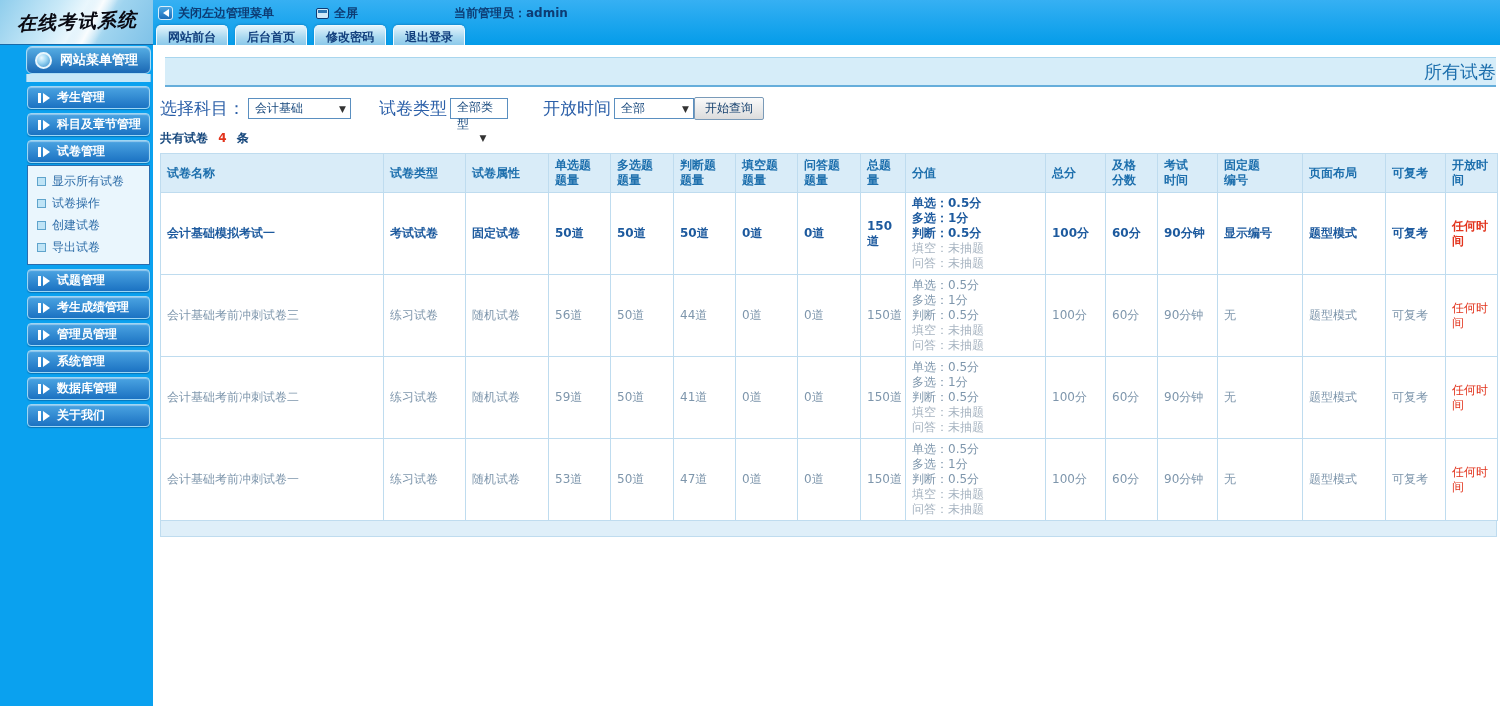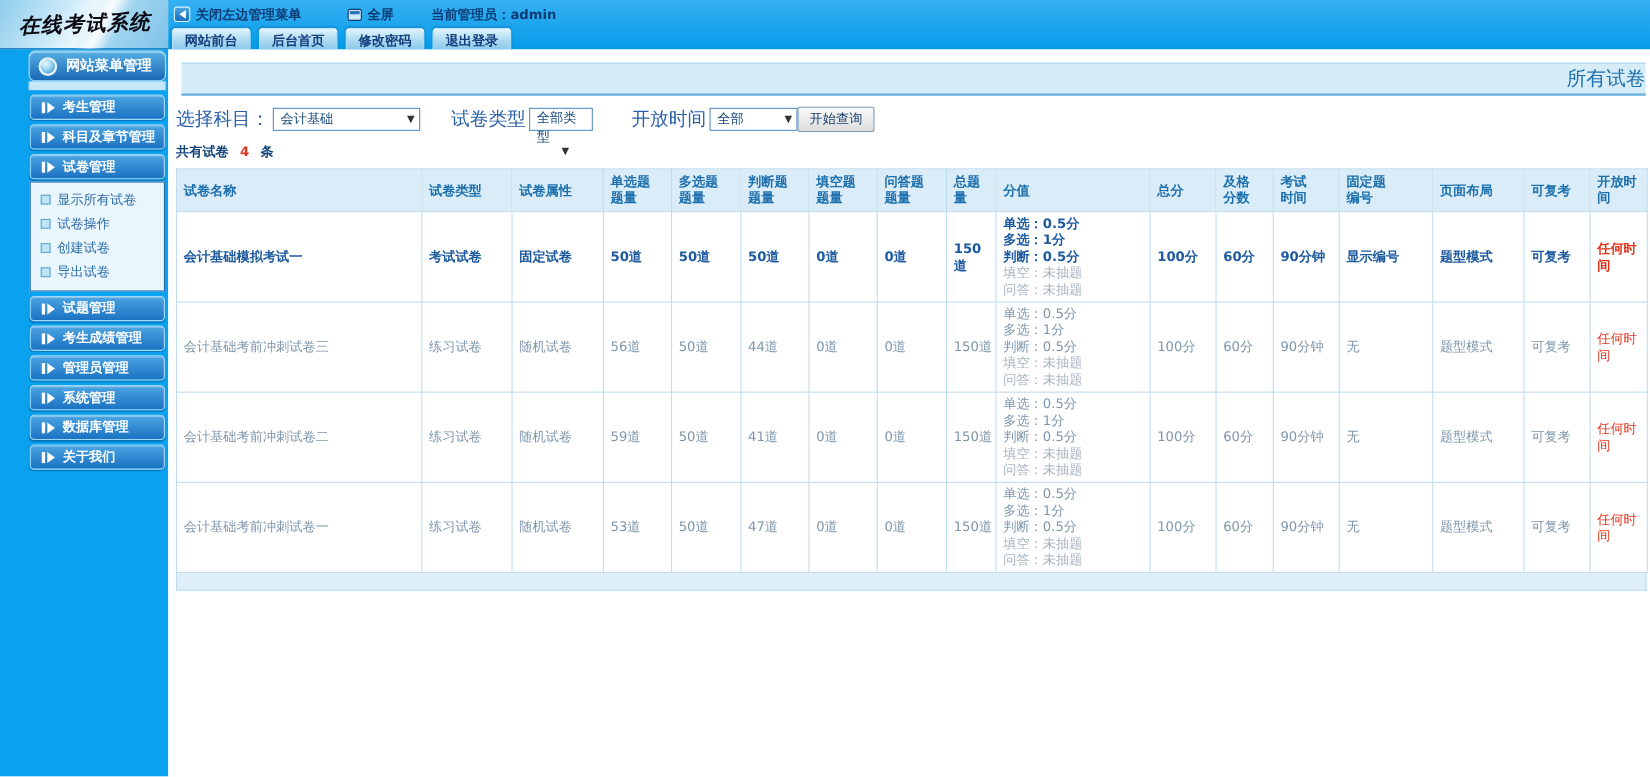--- a/index.html
+++ b/index.html
@@ -20,21 +20,21 @@
     font-style:italic; font-weight:bold; font-size:19px; color:#0a0a12; letter-spacing:1px; transform:rotate(-2deg); }
 
   .topbar-row { position:absolute; left:158px; top:4px; height:18px; display:flex; align-items:center; color:#0d3c74; }
   .tb-item { display:flex; align-items:center; cursor:pointer; }
   .icon-back { width:15px; height:14px; margin-right:5px; background:linear-gradient(#4aa6e4,#1d6db8);
     border:1px solid #d8eefb; border-radius:3px; display:flex; align-items:center; justify-content:center; }
   .icon-back i { width:0; height:0; border-top:4px solid transparent; border-bottom:4px solid transparent; border-right:6px solid #fff; }
   .icon-screen { width:13px; height:11px; border:1px solid #0d3c74; border-radius:2px; background:#cfe9f8; margin-right:5px; position:relative; }
   .icon-screen::before { content:""; position:absolute; left:1px; top:1px; right:1px; height:3px; background:#2c77b4; }
   .tb-label { font-weight:bold; font-size:12px; color:#0d3c74; }
-  .tb-admin { font-weight:bold; font-size:12px; color:#0d3c74; margin-left:34px; }
+  .tb-admin { font-weight:bold; font-size:12px; color:#0d3c74; margin-left:96px; }
   .tb-gap1 { width:42px; }
 
   .tabs-row { position:absolute; left:156px; top:25px; display:flex; }
   .tab { height:20px; margin-right:7px; padding:3px 11px 0 11px; font-size:12px; font-weight:bold; color:#123f7d;
     background:linear-gradient(#e3f4fc,#a8d8f0 60%,#8cc9ea); border:1px solid #f0fafe; border-bottom:none;
     border-radius:5px 5px 0 0; box-shadow:0 -1px 2px rgba(0,60,120,.25); cursor:pointer; white-space:nowrap; }
 
   
   .sidebar { position:absolute; left:0; top:45px; width:153px; height:661px; background:#0aa1ef;padding-left:24px; }
   .side-header { margin:1px 2px 0 2px; height:28px; border:1px solid #aadcf6; border-radius:6px;
@@ -63,21 +63,21 @@
   .content { position:absolute; left:153px; top:45px; width:1347px; height:661px; background:#fff; }
   .title-bar { margin:12px 4px 0 12px; height:30px; background:#d6edf9;
     border-top:1px solid #a9d6ee; border-bottom:2px solid #66aedb;
     text-align:right; line-height:28px; font-size:18px; color:#1d6fad; text-indent:206px; }
 
   .filter-row { margin:10px 0 0 7px; display:flex; align-items:center; }
   .f-label { color:#2b5fa8; font-size:17px; margin-right:3px; white-space:nowrap; }
   .sel { height:21px; border:1px solid #5a8fc0; background:#fff; color:#16477c; font-size:12px;
     display:flex; align-items:center; justify-content:space-between; padding:0 4px 0 6px; cursor:pointer; }
   .sel .caret { font-size:9px; color:#333; margin-left:6px; }
-  .sel-subject { width:134px; } .sel-type { width:58px;flex-direction:column; } .sel-time { width:80px; }
+  .sel-subject { width:103px; } .sel-type { width:58px;flex-direction:column; } .sel-time { width:80px; }
   .f-gap { width:28px; } .f-gap2 { width:35px; }
   .btn-query { height:23px; padding:0 10px; font-size:12px; color:#15406e;
     background:linear-gradient(#fafafa,#dcdcdc); border:1px solid #7a9ab8; border-radius:2px; cursor:pointer; }
 
   .count-row { margin:10px 0 0 7px; color:#16477c; font-weight:bold; font-size:12px; }
   .count-num { color:#e2341d; margin:0 6px; }
 
   table.papers { margin:6px 0 0 7px; border-collapse:collapse; table-layout:fixed; width:1337px; }
   table.papers th, table.papers td { border:1px solid #bfdcef; font-size:12px; overflow:hidden; }
   table.papers th { background:#d9ecf8; color:#1d6fad; font-weight:bold; text-align:left;

